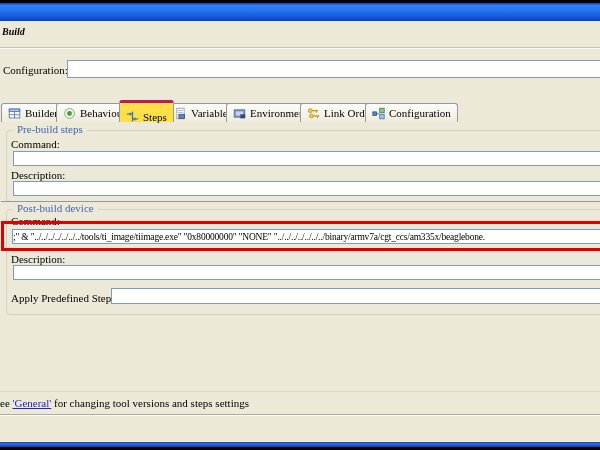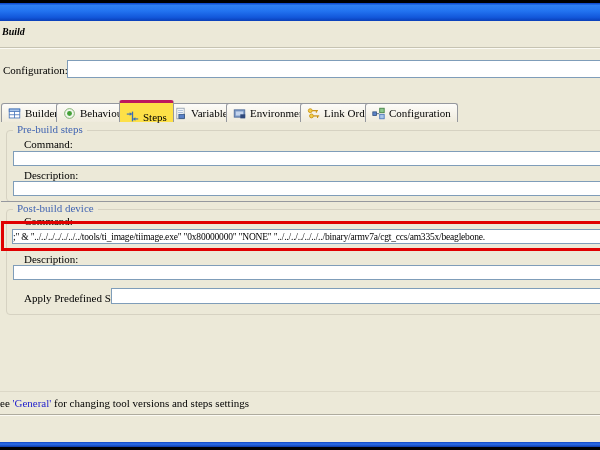--- a/index.html
+++ b/index.html
@@ -45,21 +45,21 @@
 
   
   .group {
     position:absolute; left:6px; right:-5px;
     border:1px solid #d6d2c2; border-radius:4px;
   }
   .group-title {
     position:absolute; top:-8px; left:6px; padding:0 4px; background:#ece9d8;
     color:#4265b2; font-weight:normal;
   }
-  .group .flabel { position:absolute; left:17px;text-align:right; }
+  .group .flabel { position:absolute; left:4px;text-align:right; }
   .field {
     position:absolute; background:#fff; border:1px solid #7f9db9;
     overflow:hidden; white-space:pre;
   }
   .group-pre { top:109px; height:72px; }
   .group-post { top:188px; height:106px; }
 
   .pre-cmd-label  { top:7px; }
   .pre-cmd-input  { top:20px; left:6px; right:-2px; height:15px; }
   .pre-desc-label { top:38px; }
@@ -73,21 +73,21 @@
   .apply-label { top:82px; }
   .apply-input { top:78px; left:104px; right:-2px; height:16px; }
 
   .annotation-rect {
     position:absolute; top:200px; left:1px; right:-6px; height:30px;
     border:3px solid #e00000; z-index:5; pointer-events:none;
   }
 
   .note-sep-top { position:absolute; top:370px; left:0; right:0; height:1px; background:#dcd8c7; }
   .note { position:absolute; top:376px; left:0; white-space:pre; }
-  .note a { color:#2222cc; cursor:pointer; }
+  .note a { color:#2222cc; text-decoration:underline; cursor:pointer; }
   .note-sep-bottom { position:absolute; top:393px; left:0; right:0; height:2px;
     border-top:1px solid #aeab9e; border-bottom:1px solid #fbfaf3; }
 
   .bottom-blue {
     position:absolute; top:442px; left:0; right:0; height:5px;
     background:linear-gradient(180deg,#1146c2,#2d6ee8 40%,#0c3aa8);
   }
   .bottom-black { position:absolute; top:447px; left:0; right:0; height:3px; background:#000; }
 </style>
 </head>

